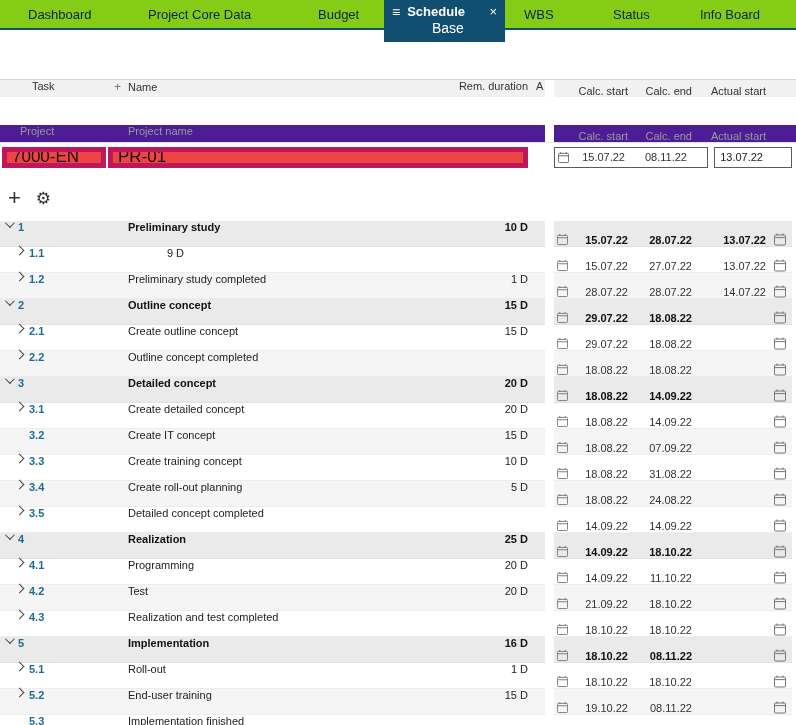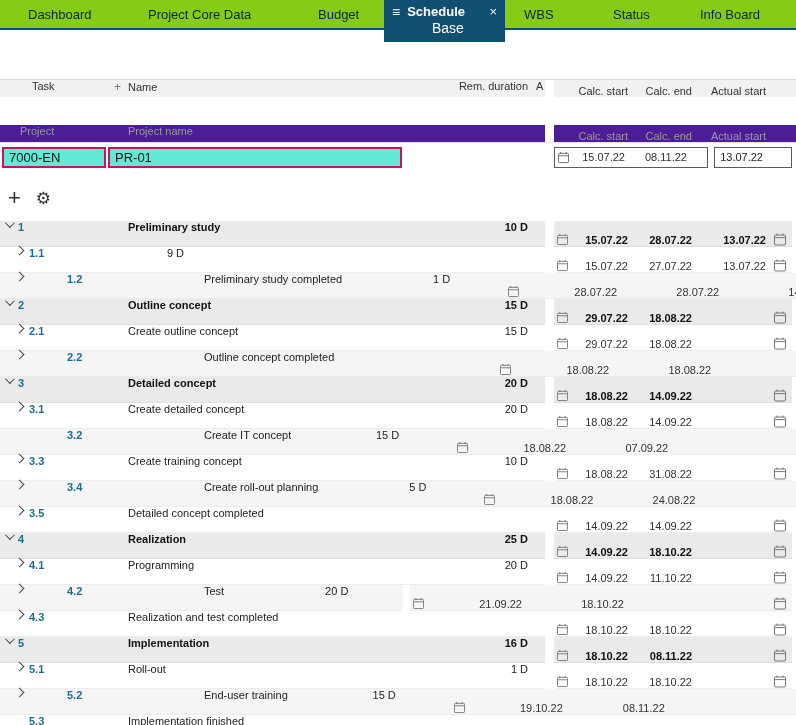--- a/index.html
+++ b/index.html
@@ -48,46 +48,46 @@
   .thead1 { height:18px; background:#f1f1f1; border-top:1px solid #d8d8d8; color:#333; }
   .thead1 .num { color:#333; font-weight:normal; padding-left:14px; }
   .thead1 .name { padding-left:0; display:flex; align-items:center; }
   .plus-sm { width:14px; color:#777; font-size:12px; text-align:left; }
   .thead2 { height:18px; background:#4c1d95; border-bottom:1px solid #e3e3e3; color:#9a9a9a;margin-top:28px; }
   .thead2 .num { color:#9a9a9a; font-weight:normal; padding-left:2px; }
 
   
   .input-row { height:26px; align-items:center; margin-top:1px; }
   .inp {
-    height:21px; border:2px solid #be185d; background:#5eead4;
-    font-family:inherit; font-size:13px; color:#111; padding:0 5px;
+    height:21px; border:5px solid #be185d; background:#ef4444;
+    font-family:inherit; font-size:17px; color:#111; padding:0 5px;
   }
   .inp-id { width:104px; margin-left:2px; }
-  .inp-name { width:294px; margin-left:2px; }
+  .inp-name { width:420px; margin-left:2px; }
   .date-box {
     display:flex; align-items:center; width:154px; height:21px;
     border:1px solid #5a5a5a; background:#fff;
   }
   .date-box .cs { width:56px; }
   .date-box .ce { width:62px; }
   .date-box2 {
     flex:1; margin-left:6px; height:21px; border:1px solid #5a5a5a; background:#fff;
     display:flex; align-items:center; justify-content:flex-end; padding-right:28px;
   }
 
   
   .toolbar { margin:15px 0 0 8px; display:flex; align-items:center; gap:15px; height:26px; }
   .tb-plus { font-size:22px; color:#333; line-height:1; cursor:pointer; }
   .tb-gear { font-size:17px; color:#333; line-height:1; cursor:pointer; }
 
   
   .grid { margin-top:10px; }
   .grid-row { height:26px; }
   .grid-row .lp, .grid-row .rp { background:#fff; border-bottom:1px solid #ededed; height:26px; }
-  .grid-row.alt .lp, .grid-row.alt .rp { background:#f5f5f5;gap:38px; }
+  .grid-row.alt .lp, .grid-row.alt .rp { background:#f5f5f5; }
   .grid-row.parent .lp, .grid-row.parent .rp { background:#eaeaea; border-bottom:1px solid #e0e0e0; }
   .grid-row.parent .num, .grid-row.parent .name, .grid-row.parent .dur,
   .grid-row.parent .cs, .grid-row.parent .ce, .grid-row.parent .as { font-weight:bold; color:#111; }
   .grid-row.parent .num { color:#1b6d8f; }
   .grid-row.child .chev-cell { margin-left:11px; }
   .grid-row.child .num { width:85px; }
 
   .chev {
     width:7px; height:7px; display:inline-block;
     border-right:1.6px solid #444; border-bottom:1.6px solid #444;

